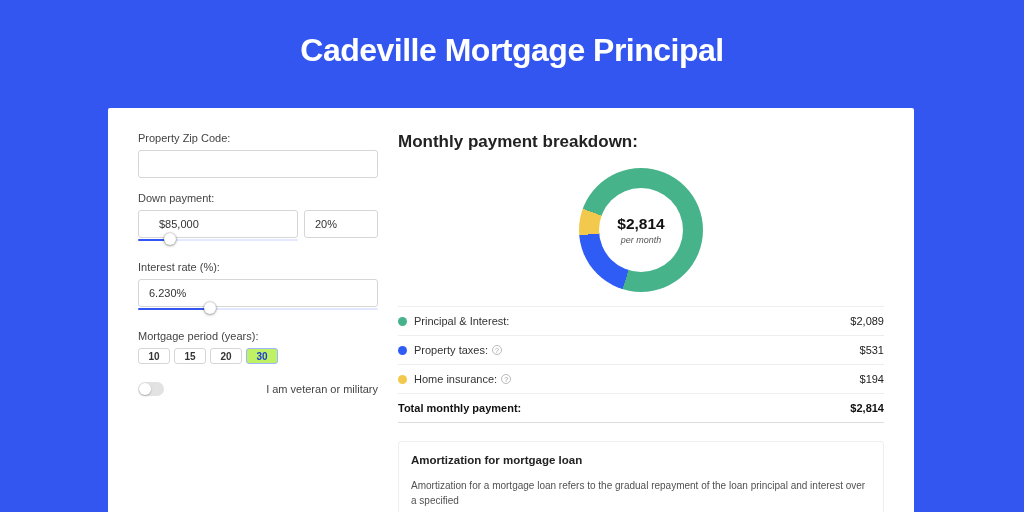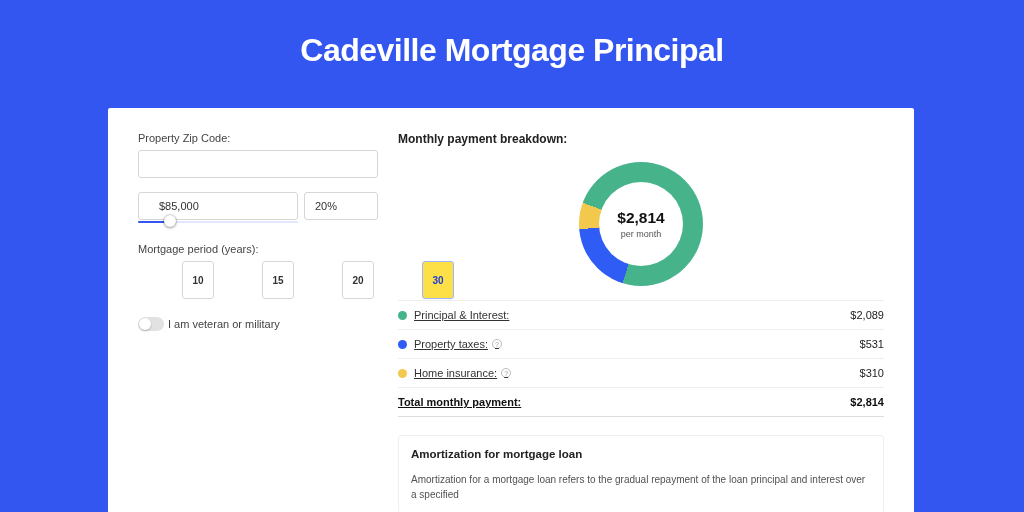--- a/index.html
+++ b/index.html
@@ -82,63 +82,63 @@
     width: 12px; height: 12px;
     background: #fff;
     border-radius: 50%;
     box-shadow: 0 0 2px rgba(0,0,0,.4), 0 1px 3px rgba(0,0,0,.3);
     transform: translateX(-50%);
   }
 
   .period-btns { display: flex; gap: 4px; }
   .period-btn {
     flex: 0 0 auto;
-    width: 32px; height: 38px;
+    width: 32px; height: 16px;
     border: 1px solid #d6d6d6;
     border-radius: 3px;
     background: #fff;
     font-size: 10px;
     font-weight: 600;
     color: #333;
     display: inline-flex;
     align-items: center;
     justify-content: center;
     cursor: pointer;
-    margin-left: 44px;
   }
   .period-btn.active {
-    background: #fde047;
+    background: #bef264;
     border-color: #9fb4ff;
     color: #1b3bd6;
   }
 
   .toggle-row {
     display: flex;
     align-items: center;
     gap: 4px;
     margin-top: 18px;
+    justify-content: space-between;
   }
   .toggle {
     width: 26px; height: 14px;
     background: #e2e2e2;
     border-radius: 8px;
     position: relative;
   }
   .toggle .knob {
     position: absolute;
     left: 1px; top: 1px;
     width: 12px; height: 12px;
     background: #fff;
     border-radius: 50%;
     box-shadow: 0 1px 2px rgba(0,0,0,.25);
   }
   .toggle-label { font-size: 11px; color: #444; }
 
   .section-title {
-    font-size: 12px;
+    font-size: 17px;
     font-weight: 700;
     color: #222;
     margin-bottom: 10px;
   }
   .donut-wrap {
     display: flex;
     justify-content: center;
     padding: 6px 0 14px 0;
   }
   .donut {
@@ -151,42 +151,41 @@
     left: 20px; top: 20px;
     width: 84px; height: 84px;
     border-radius: 50%;
     background: #fff;
     display: flex;
     flex-direction: column;
     align-items: center;
     justify-content: center;
   }
   .donut-amount { font-size: 15.5px; font-weight: 700; color: #111; }
-  .donut-sub { font-size: 9px; color: #555; margin-top: 2px; }
+  .donut-sub { font-size: 9px; color: #555; margin-top: 2px; font-style: italic; }
 
   .break-list { border-top: 1px solid #eee; }
   .break-row {
     display: flex;
     align-items: center;
     padding: 8px 0;
     border-bottom: 1px solid #eee;
   }
   .swatch {
     width: 9px; height: 9px; border-radius: 50%;
     margin-right: 7px;
     flex: 0 0 auto;
   }
   .break-label {
     font-size: 11px;
     color: #333;
     flex: 1 1 auto;
     display: flex;
     align-items: center;
     gap: 4px;
-    text-decoration: underline;
   }
   .info-icon {
     width: 10px; height: 10px;
     border: 1px solid #bbb;
     border-radius: 50%;
     font-size: 7px;
     color: #999;
     display: inline-flex;
     align-items: center;
     justify-content: center;
@@ -227,31 +226,41 @@
 
   <div class="left-col">
 
     <div class="field">
       <label class="form-label">Property Zip Code:</label>
       <input class="input" value="" style="">
     </div>
 
 
     <div class="field">
+      <label class="form-label">Down payment:</label>
       <div class="row">
         <input class="input grow" value="$85,000" style="">
         <input class="input shrink" value="20%" style="">
       </div>
       <div class="slider-wrap" style="width:160px">
         <div class="slider-track"></div>
         <div class="slider-fill" style="width: 20%;"></div>
         <div class="slider-thumb" style="left: 20%;"></div>
       </div>
     </div>
 
+    <div class="field">
+      <label class="form-label">Interest rate (%):</label>
+      <input class="input" value="6.230%" style="">
+      <div class="slider-wrap">
+        <div class="slider-track"></div>
+        <div class="slider-fill" style="width: 30%;"></div>
+        <div class="slider-thumb" style="left: 30%;"></div>
+      </div>
+    </div>
 
     <div class="field">
       <label class="form-label">Mortgage period (years):</label>
       <div class="period-btns">
           <button class="period-btn">10</button>
           <button class="period-btn">15</button>
           <button class="period-btn">20</button>
           <button class="period-btn active">30</button>
         </div>
     </div>
@@ -283,21 +292,21 @@
           <span class="break-val">$2,089</span>
         </div>
         <div class="break-row">
           <span class="swatch" style="background: rgb(46, 92, 244);"></span>
           <span class="break-label">Property taxes:<span class="info-icon">?</span></span>
           <span class="break-val">$531</span>
         </div>
         <div class="break-row">
           <span class="swatch" style="background: rgb(242, 201, 76);"></span>
           <span class="break-label">Home insurance:<span class="info-icon">?</span></span>
-          <span class="break-val">$310</span>
+          <span class="break-val">$194</span>
         </div>
         <div class="break-row total">
           <span class="break-label">Total monthly payment:</span>
           <span class="break-val">$2,814</span>
         </div>
       </div>
 
     <div class="amort-card">
       <div class="amort-title">Amortization for mortgage loan</div>
       <div class="amort-body">Amortization for a mortgage loan refers to the gradual repayment of the loan principal and interest over a specified</div>

